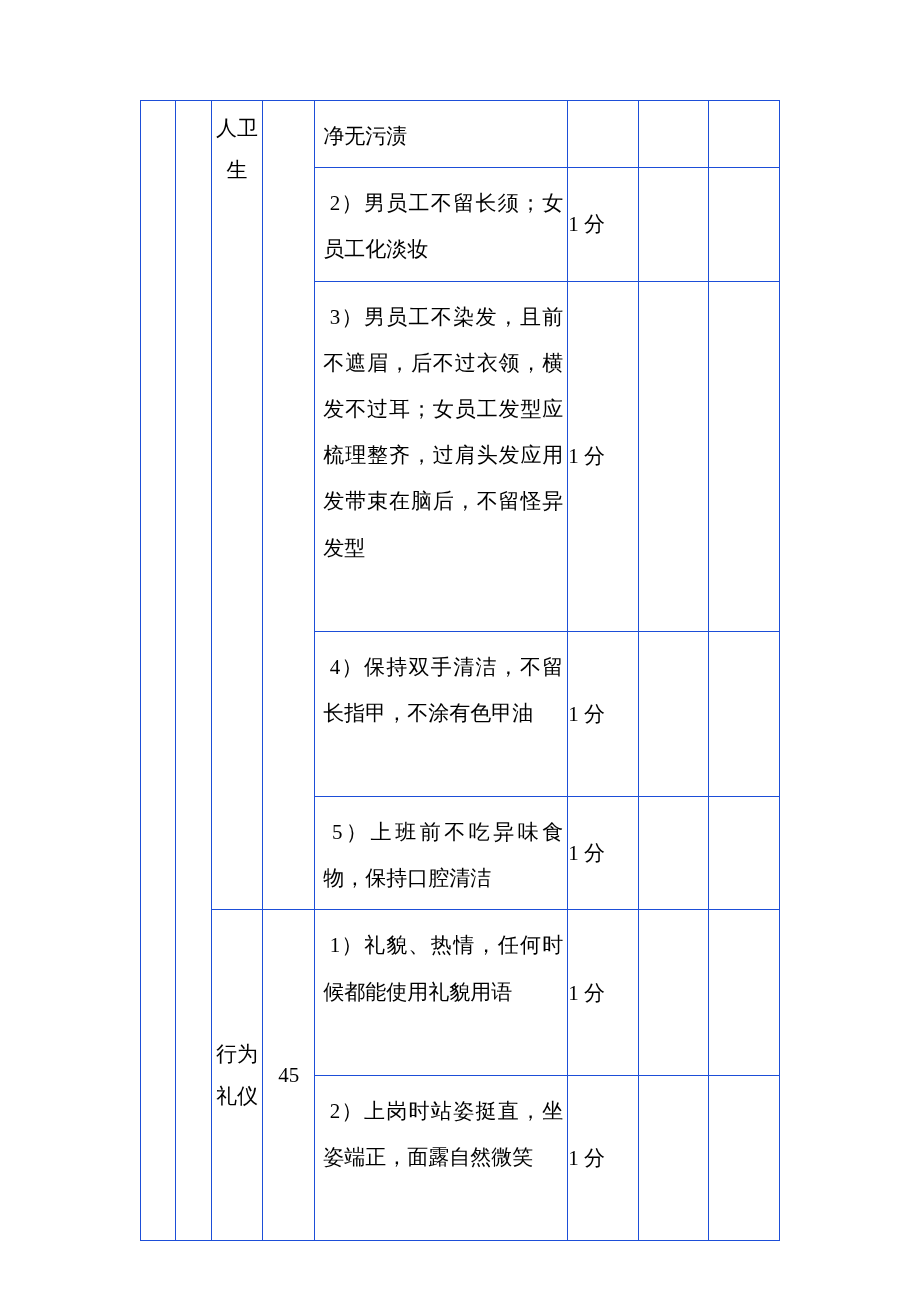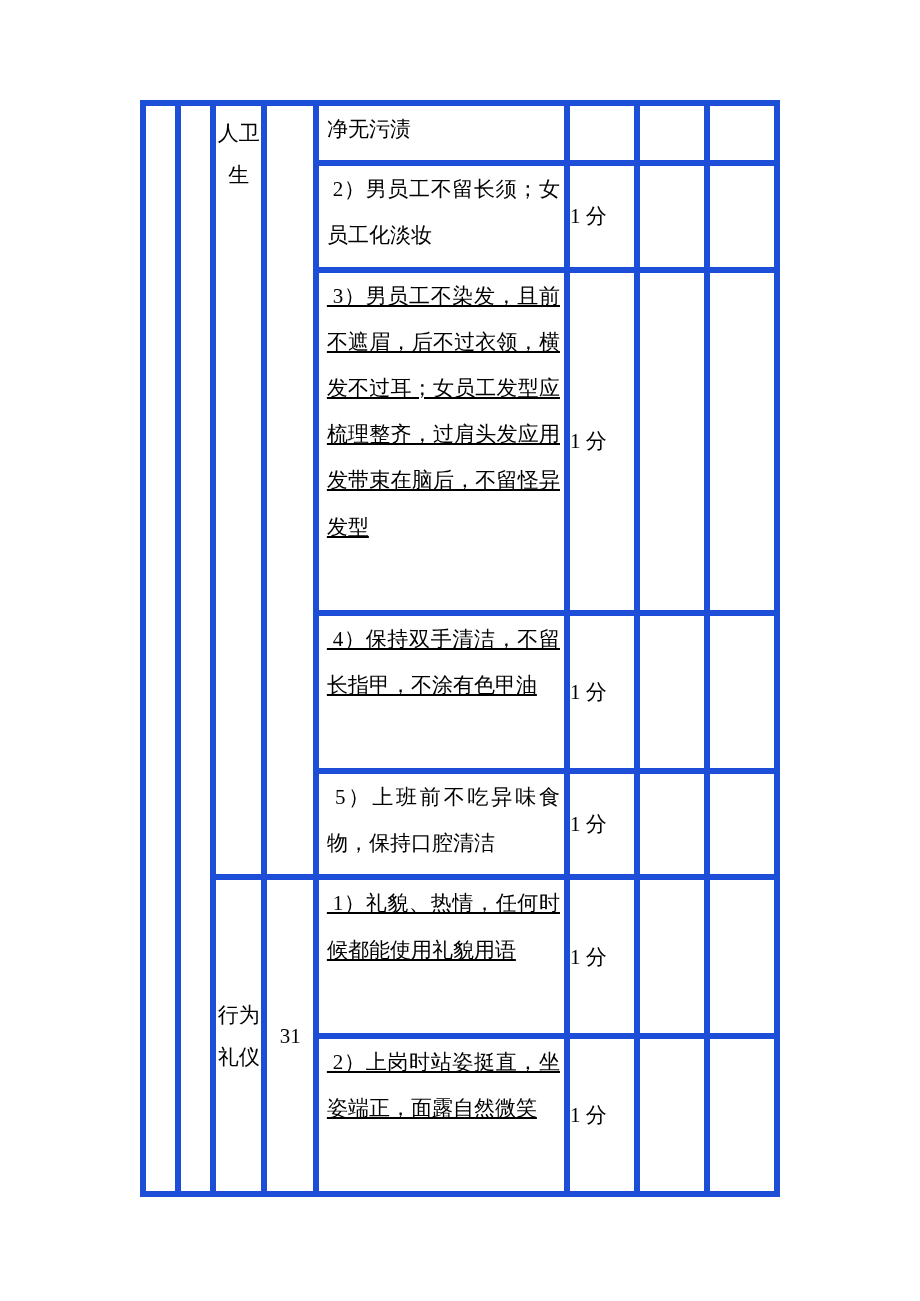--- a/index.html
+++ b/index.html
@@ -13,46 +13,46 @@
   }
   .page {
     padding: 100px 140px 180px 140px;
   }
   table {
     border-collapse: collapse;
     width: 100%;
     table-layout: fixed;
   }
   td {
-    border: 6px solid #1d4ed8;
+    border: 1px solid #1d4ed8;
     vertical-align: middle;
     padding: 0;
   }
   .col-a { width: 34px; }
   .col-b { width: 34px; }
   .col-c { width: 50px; }
   .col-d { width: 50px; }
   .col-e { width: 244px; }
   .col-f { width: 68px; }
   .col-g { width: 68px; }
   .col-h { width: 68px; }
   .criteria {
     text-align: justify;
     line-height: 2.2;
-    padding: 0 4px 8px 8px;
+    padding: 12px 4px 8px 8px;
   }
   .score {
     text-align: left;
   }
   .vcell {
     text-align: center;
     line-height: 2.0;
   }
   .vtext span { display: block; }
-  .pad-extra { padding-bottom: 60px; text-decoration: underline; }
+  .pad-extra { padding-bottom: 60px; }
 </style>
 </head>
 <body>
 
 <div class="page">
 <table>
   <colgroup>
     <col class="col-a">
         <col class="col-b">
         <col class="col-c">
@@ -103,21 +103,21 @@
       <td></td>
     </tr>
     <tr>
       <td rowspan="2" class="vcell">
         <div class="vtext">
           <span>行为</span>
           <span>礼仪</span>
         </div>
       </td>
       <td rowspan="2" class="vcell">
-        <span>31</span>
+        <span>45</span>
       </td>
       <td class="criteria pad-extra">&nbsp;1）礼貌、热情，任何时候都能使用礼貌用语</td>
       <td class="score">1 分</td>
       <td></td>
       <td></td>
     </tr>
     <tr>
       <td class="criteria pad-extra">&nbsp;2）上岗时站姿挺直，坐姿端正，面露自然微笑</td>
       <td class="score">1 分</td>
       <td></td>

